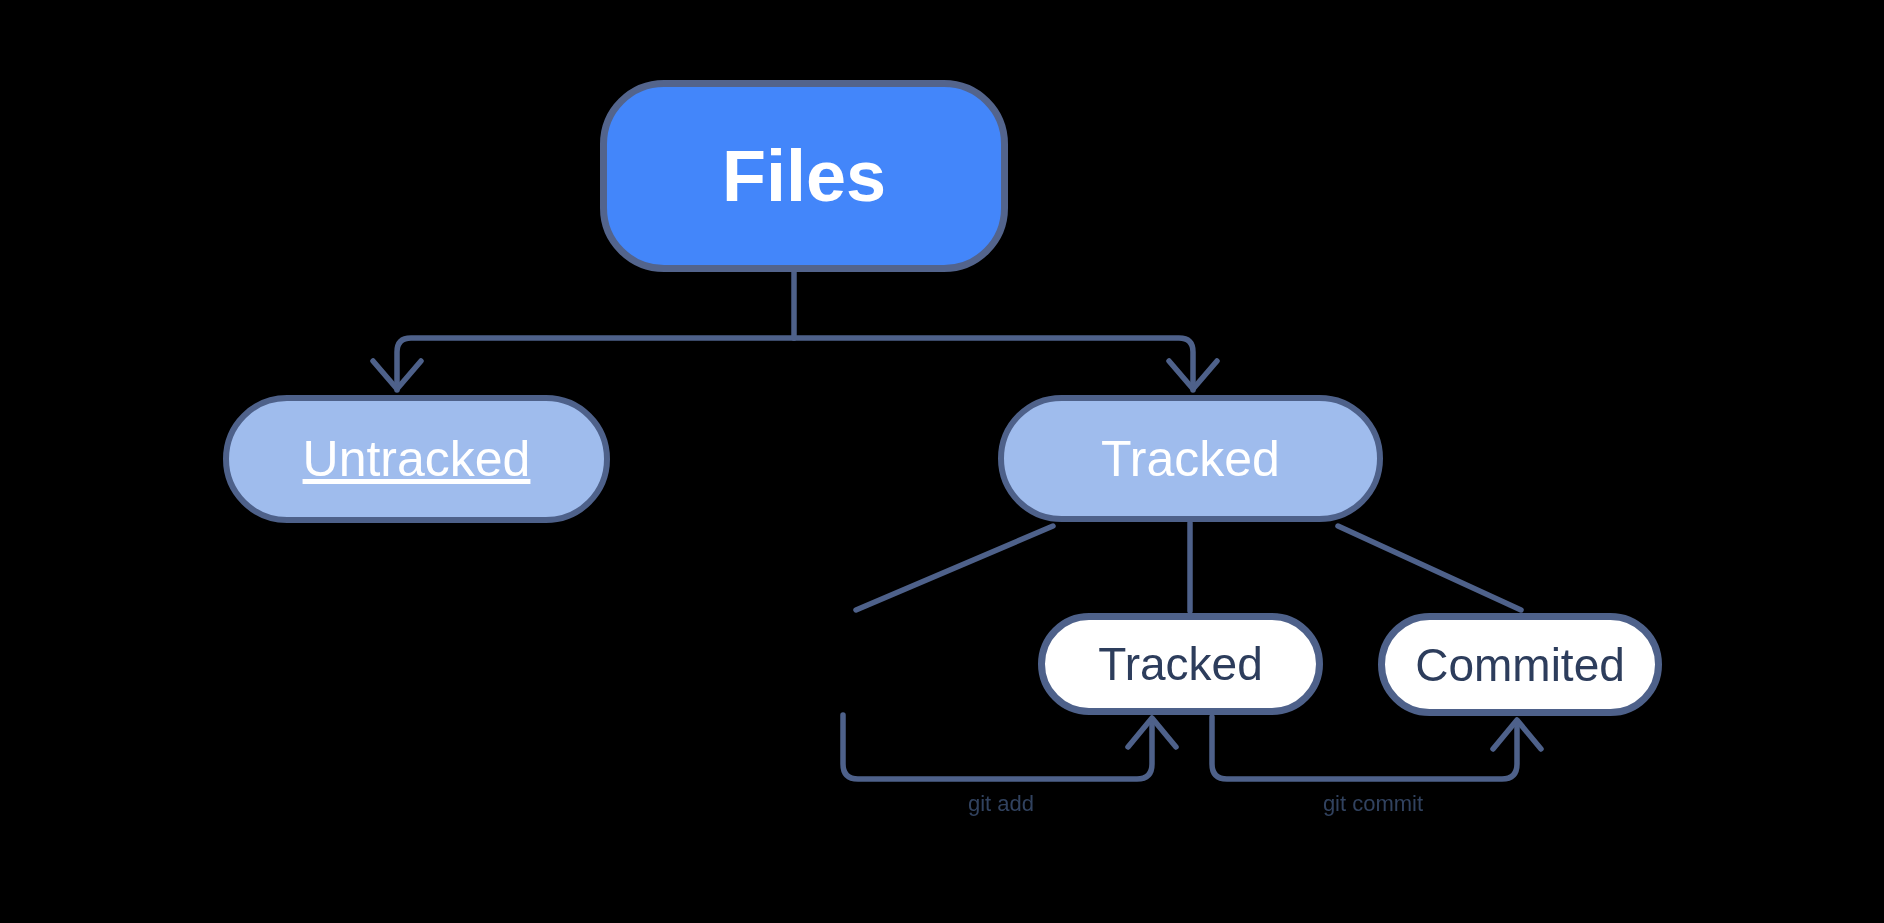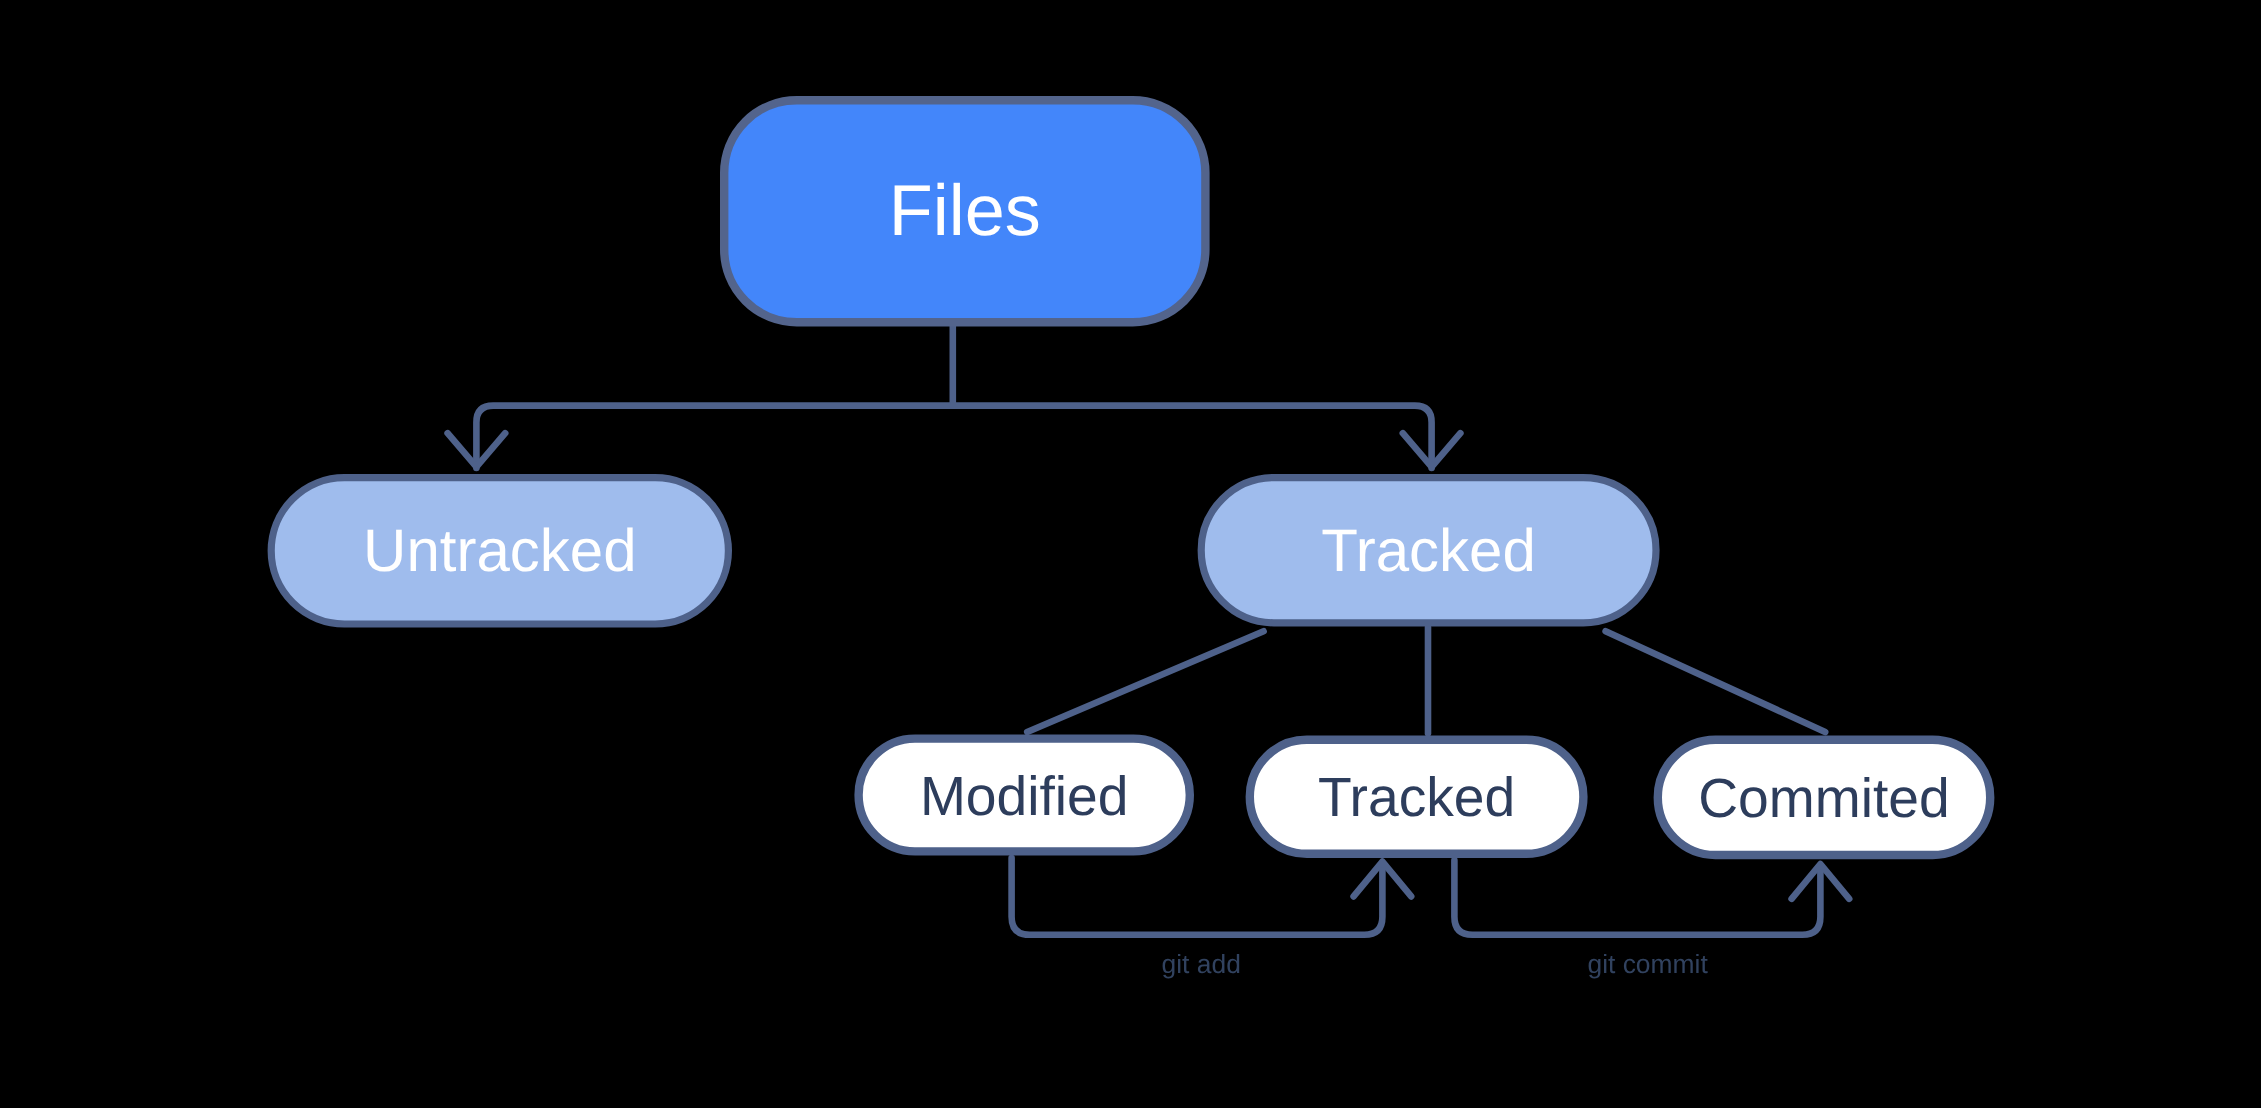--- a/index.html
+++ b/index.html
@@ -24,27 +24,27 @@
     fill:none;stroke:var(--stroke);stroke-width:5.5;
     stroke-linecap:round;stroke-linejoin:round;
   }
   .node{
     position:absolute;display:flex;align-items:center;justify-content:center;
     text-align:center;line-height:1;
   }
   .node-root{
     left:600px;top:80px;width:408px;height:192px;
     background:var(--root-fill);border:7px solid #53648c;border-radius:64px;
-    color:var(--text-light);font-size:60px;font-weight:400;
+    color:var(--text-light);font-size:72px;font-weight:700;
   }
   .node-branch{
     background:var(--branch-fill);border:6px solid var(--stroke);border-radius:70px;
     color:var(--text-light);font-size:50px;font-weight:400;
   }
-  .node-untracked{left:223px;top:395px;width:387px;height:128px;}
+  .node-untracked{left:223px;top:395px;width:387px;height:128px;text-decoration:underline;}
   .node-tracked{left:998px;top:395px;width:385px;height:127px;}
   .node-leaf{
     background:var(--leaf-fill);border:7px solid var(--stroke);border-radius:56px;
     color:var(--text-dark);font-size:46px;font-weight:400;
   }
   .node-modified{left:712px;top:612px;width:283px;height:101px;}
   .node-staged{left:1038px;top:613px;width:285px;height:102px;}
   .node-commited{left:1378px;top:613px;width:284px;height:103px;}
   .edge-label{
     position:absolute;transform:translate(-50%,-50%);
@@ -84,23 +84,20 @@
   </div>
 
   <div class="node node-branch node-untracked">
     <span>Untracked</span>
   </div>
 
   <div class="node node-branch node-tracked">
     <span>Tracked</span>
   </div>
 
-  <div class="node node-leaf node-modified">
-    <span>Modified</span>
-  </div>
 
   <div class="node node-leaf node-staged">
     <span>Tracked</span>
   </div>
 
   <div class="node node-leaf node-commited">
     <span>Commited</span>
   </div>
 
   <div class="edge-label edge-label-git-add">git add</div>

